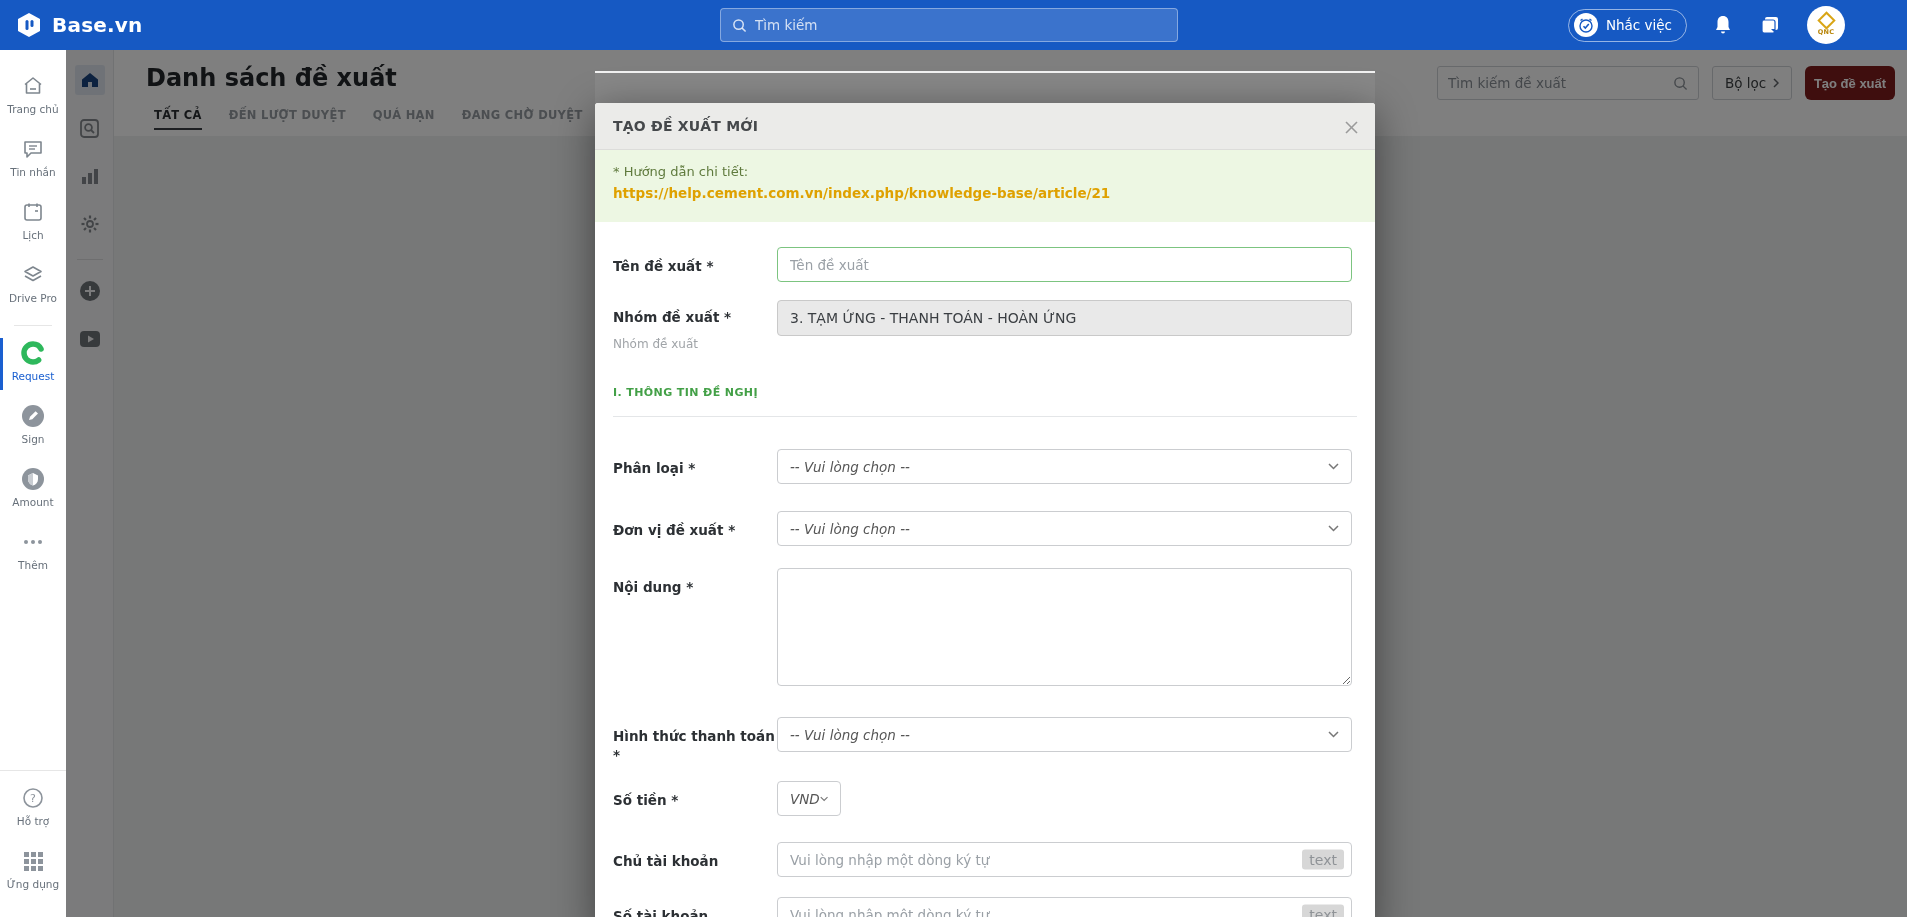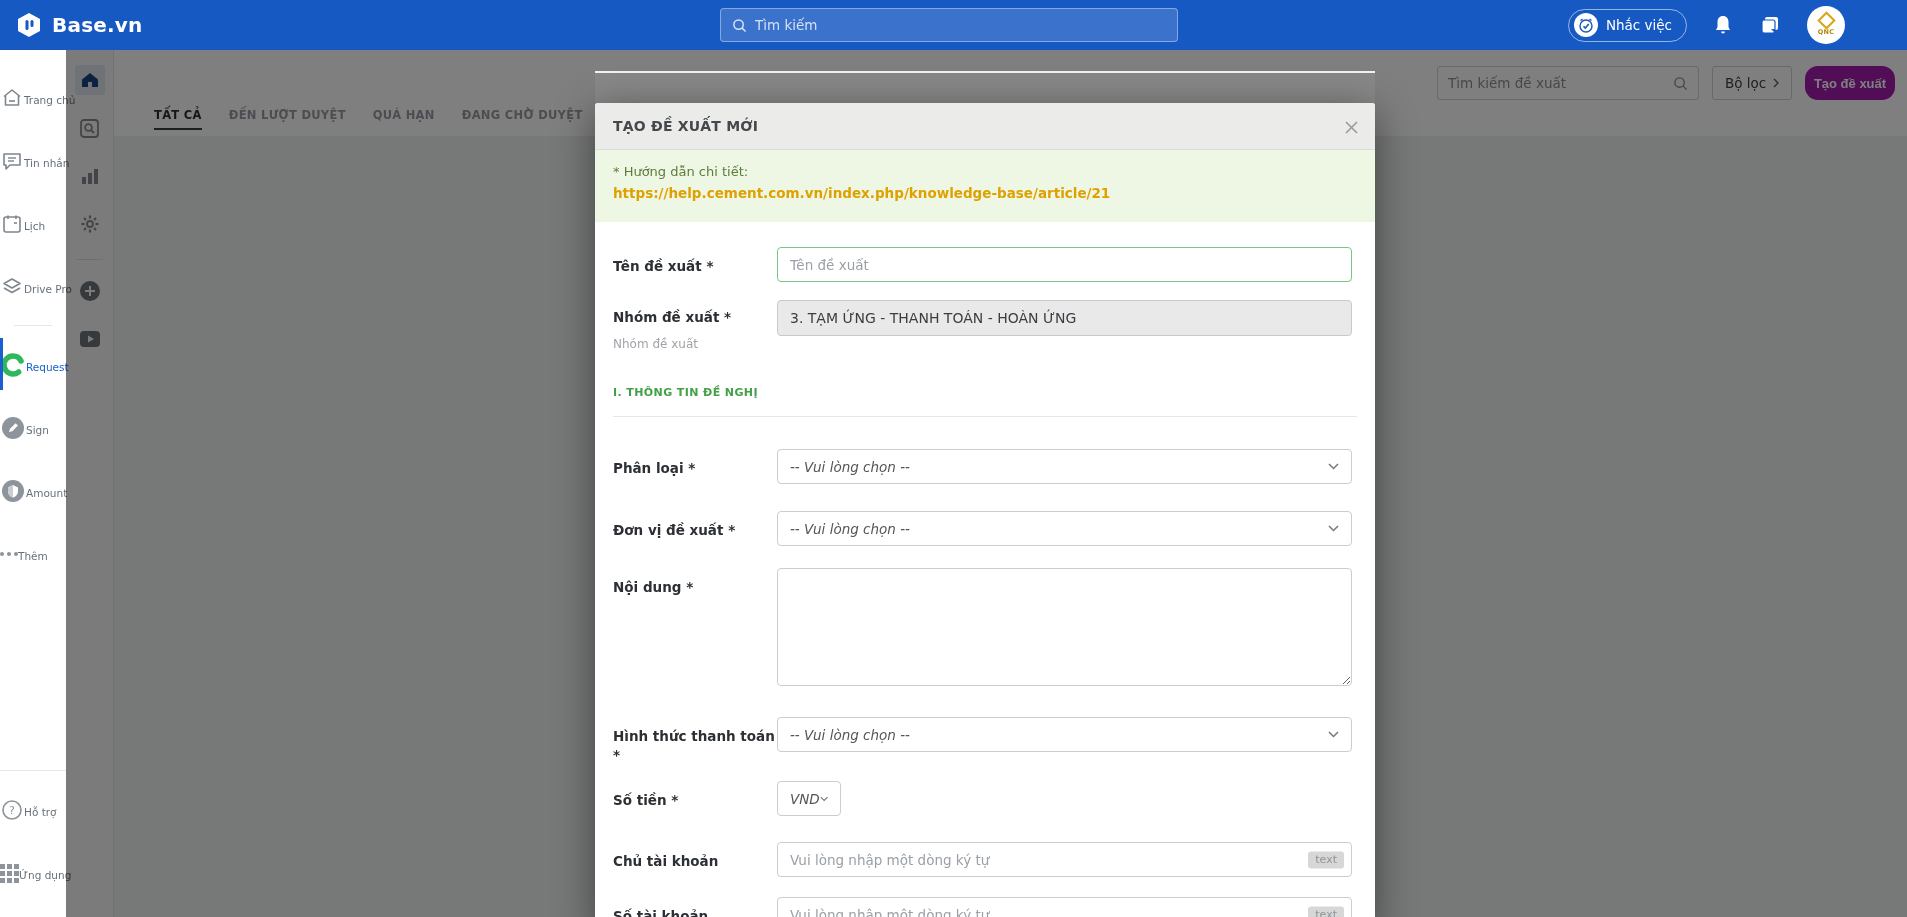--- a/index.html
+++ b/index.html
@@ -19,21 +19,21 @@
   .remind-pill { height:33px; border:1px solid rgba(255,255,255,.55); border-radius:17px; display:flex; align-items:center;
     gap:8px; padding:0 14px 0 5px; cursor:pointer; }
   .remind-pill .clockwrap { width:24px; height:24px; border-radius:50%; background:#fff; display:flex; align-items:center; justify-content:center; }
   .remind-pill span { color:#fff; font-size:13.5px; }
   .avatar { width:38px; height:38px; border-radius:50%; background:#fff; display:flex; flex-direction:column; align-items:center; justify-content:center; cursor:pointer; }
   .avatar .diamond { width:13px; height:13px; border:2px solid #d9a515; transform:rotate(45deg); margin-bottom:1px; }
   .avatar .qnc { font-size:6.5px; font-weight:bold; color:#b8860b; letter-spacing:.3px; }
 
   
   .sidebar { position:absolute; left:0; top:50px; bottom:0; width:66px; background:#fff; z-index:30; padding-top:23px; }
-  .side-item { position:relative; width:66px; height:50px; margin-bottom:13px; display:flex; flex-direction:row; align-items:center; cursor:pointer; }
+  .side-item { position:relative; width:66px; height:50px; margin-bottom:13px; display:flex; flex-direction:column; align-items:center; cursor:pointer; }
   .side-item .icn { height:26px; display:flex; align-items:center; justify-content:center; }
   .side-item .lbl { font-size:10.5px; color:#67707a; margin-top:4px; white-space:nowrap; }
   .side-item.active .lbl { color:#1a5fd0; }
   .side-item.active::before { content:""; position:absolute; left:0; top:-2px; width:3px; height:52px; background:#1a5fd0; }
   .side-div { width:38px; height:1px; background:#e6e6e6; margin:2px auto 14px auto; }
   .side-footer { position:absolute; left:0; right:0; bottom:6px; }
   .side-footer .fdiv { width:66px; height:1px; background:#e6e6e6; margin-bottom:14px; }
   .dots3 { display:flex; gap:3px; }
   .dots3 i { width:4px; height:4px; border-radius:50%; background:#8d949c; }
   .grid9 { display:grid; grid-template-columns:repeat(3,5px); grid-gap:2px; }
@@ -53,21 +53,21 @@
   .tabs { position:absolute; left:40px; top:58px; display:flex; gap:27px; }
   .tab { font-size:11.5px; font-weight:bold; letter-spacing:.3px; color:#979ca2; position:relative; padding-bottom:8px; cursor:pointer; white-space:nowrap; }
   .tab.active { color:#2b2f33; }
   .tab.active::after { content:""; position:absolute; left:0; right:0; bottom:0; height:2.5px; background:#3a3f44; }
   .hdr-search { position:absolute; left:1323px; top:16px; width:262px; height:34px; background:#fff; border:1px solid #cfd2d6; border-radius:3px;
     display:flex; align-items:center; padding:0 10px; gap:8px; }
   .hdr-search input { flex:1; border:none; outline:none; font-size:13.5px; color:#444; font-family:inherit; background:transparent; }
   .hdr-search input::placeholder { color:#8a9097; }
   .btn-filter { position:absolute; left:1598px; top:16px; width:80px; height:34px; background:#fff; border:1px solid #cfd2d6; border-radius:3px;
     display:flex; align-items:center; justify-content:center; gap:7px; font-size:13.5px; color:#3c4043; cursor:pointer; }
-  .btn-create { position:absolute; left:1691px; top:16px; width:90px; height:34px; background:#a21caf; border:none; border-radius:13px;
+  .btn-create { position:absolute; left:1691px; top:16px; width:90px; height:34px; background:#7f1d1d; border:none; border-radius:6px;
     display:flex; align-items:center; justify-content:center; font-size:13px; font-weight:bold; color:#fff; cursor:pointer; }
 
   
   .overlay { position:absolute; left:66px; top:50px; right:0; bottom:0; background:rgba(0,0,0,.5); z-index:50; }
   .stacked-edge { position:absolute; left:595px; top:71px; width:780px; height:2px; background:rgba(255,255,255,.9); z-index:51; }
   .stacked-strip { position:absolute; left:595px; top:73px; width:780px; height:30px; background:rgba(255,255,255,.07); z-index:51; }
   .modal { position:absolute; left:595px; top:103px; width:780px; height:830px; background:#fff; z-index:60;
     border-radius:3px 3px 0 0; box-shadow:0 8px 40px rgba(0,0,0,.45); }
   .modal-header { position:relative; height:47px; background:#ebebe9; border-bottom:1px solid #dcdcda; border-radius:3px 3px 0 0;
     display:flex; align-items:center; padding:16px 18px; }
@@ -88,21 +88,21 @@
   .readonly-box { width:100%; height:36px; background:#e9e9e9; border:1px solid #c9c9c9; border-radius:4px; line-height:34px; padding:0 12px;
     font-size:14px; color:#3a3e42; font-weight:500; white-space:nowrap; overflow:hidden; }
   .sect { margin-top:30px; padding-bottom:16px; border-bottom:1px solid #e4e6e8; }
   .sect-title { font-size:11px; font-weight:bold; color:#43a047; letter-spacing:.4px; }
   .selectbox { width:100%; height:35px; border:1px solid #cbcdd0; border-radius:4px; padding:0 12px; display:flex; align-items:center; justify-content:space-between; cursor:pointer; background:#fff;font-style:italic; }
   .selectbox span { font-size:13.5px; color:#555; }
   .tarea { width:100%; height:118px; border:1px solid #cbcdd0; border-radius:4px; padding:8px 12px; font-size:13.5px; color:#333; font-family:inherit; outline:none; resize:vertical; }
   .moneyrow { display:flex; gap:10px; }
   .moneyrow .tinput { flex:1; }
   .currency { width:64px; flex:none; }
-  .type-badge { position:absolute; right:8px; top:50%; transform:translateY(-50%); background:#d7d7d7; color:#8f9397; font-size:11px;
+  .type-badge { position:absolute; right:8px; top:50%; transform:translateY(-50%); background:#d7d7d7; color:#8f9397; font-size:14px;
     padding:2px 7px; border-radius:3px; line-height:1.2; }
   svg { display:block; }
 </style>
 </head>
 <body>
 
 <div id="app">
 
   <header class="navbar">
     <div class="brand">
@@ -306,20 +306,21 @@
     <div class="rail-btn">
       <svg width="20" height="16" viewBox="0 0 20 16">
           <rect x="0" y="0" width="20" height="16" rx="4" fill="#6f7479"></rect>
           <path d="M8 4.5 L14 8 L8 11.5 Z" fill="#f6f7f8"></path>
         </svg>
     </div>
   </div>
 
   <main class="content">
     <div class="page-header">
+      <h1 class="page-title">Danh sách đề xuất</h1>
       <nav class="tabs">
         <span class="tab active">TẤT CẢ</span>
         <span class="tab">ĐẾN LƯỢT DUYỆT</span>
         <span class="tab">QUÁ HẠN</span>
         <span class="tab">ĐANG CHỜ DUYỆT</span>
         <span class="tab">ĐÃ CHẤP THUẬN</span>
       </nav>
       <div class="hdr-search">
         <input type="text" placeholder="Tìm kiếm đề xuất" style="">
         <svg width="15" height="15" viewBox="0 0 16 16">

